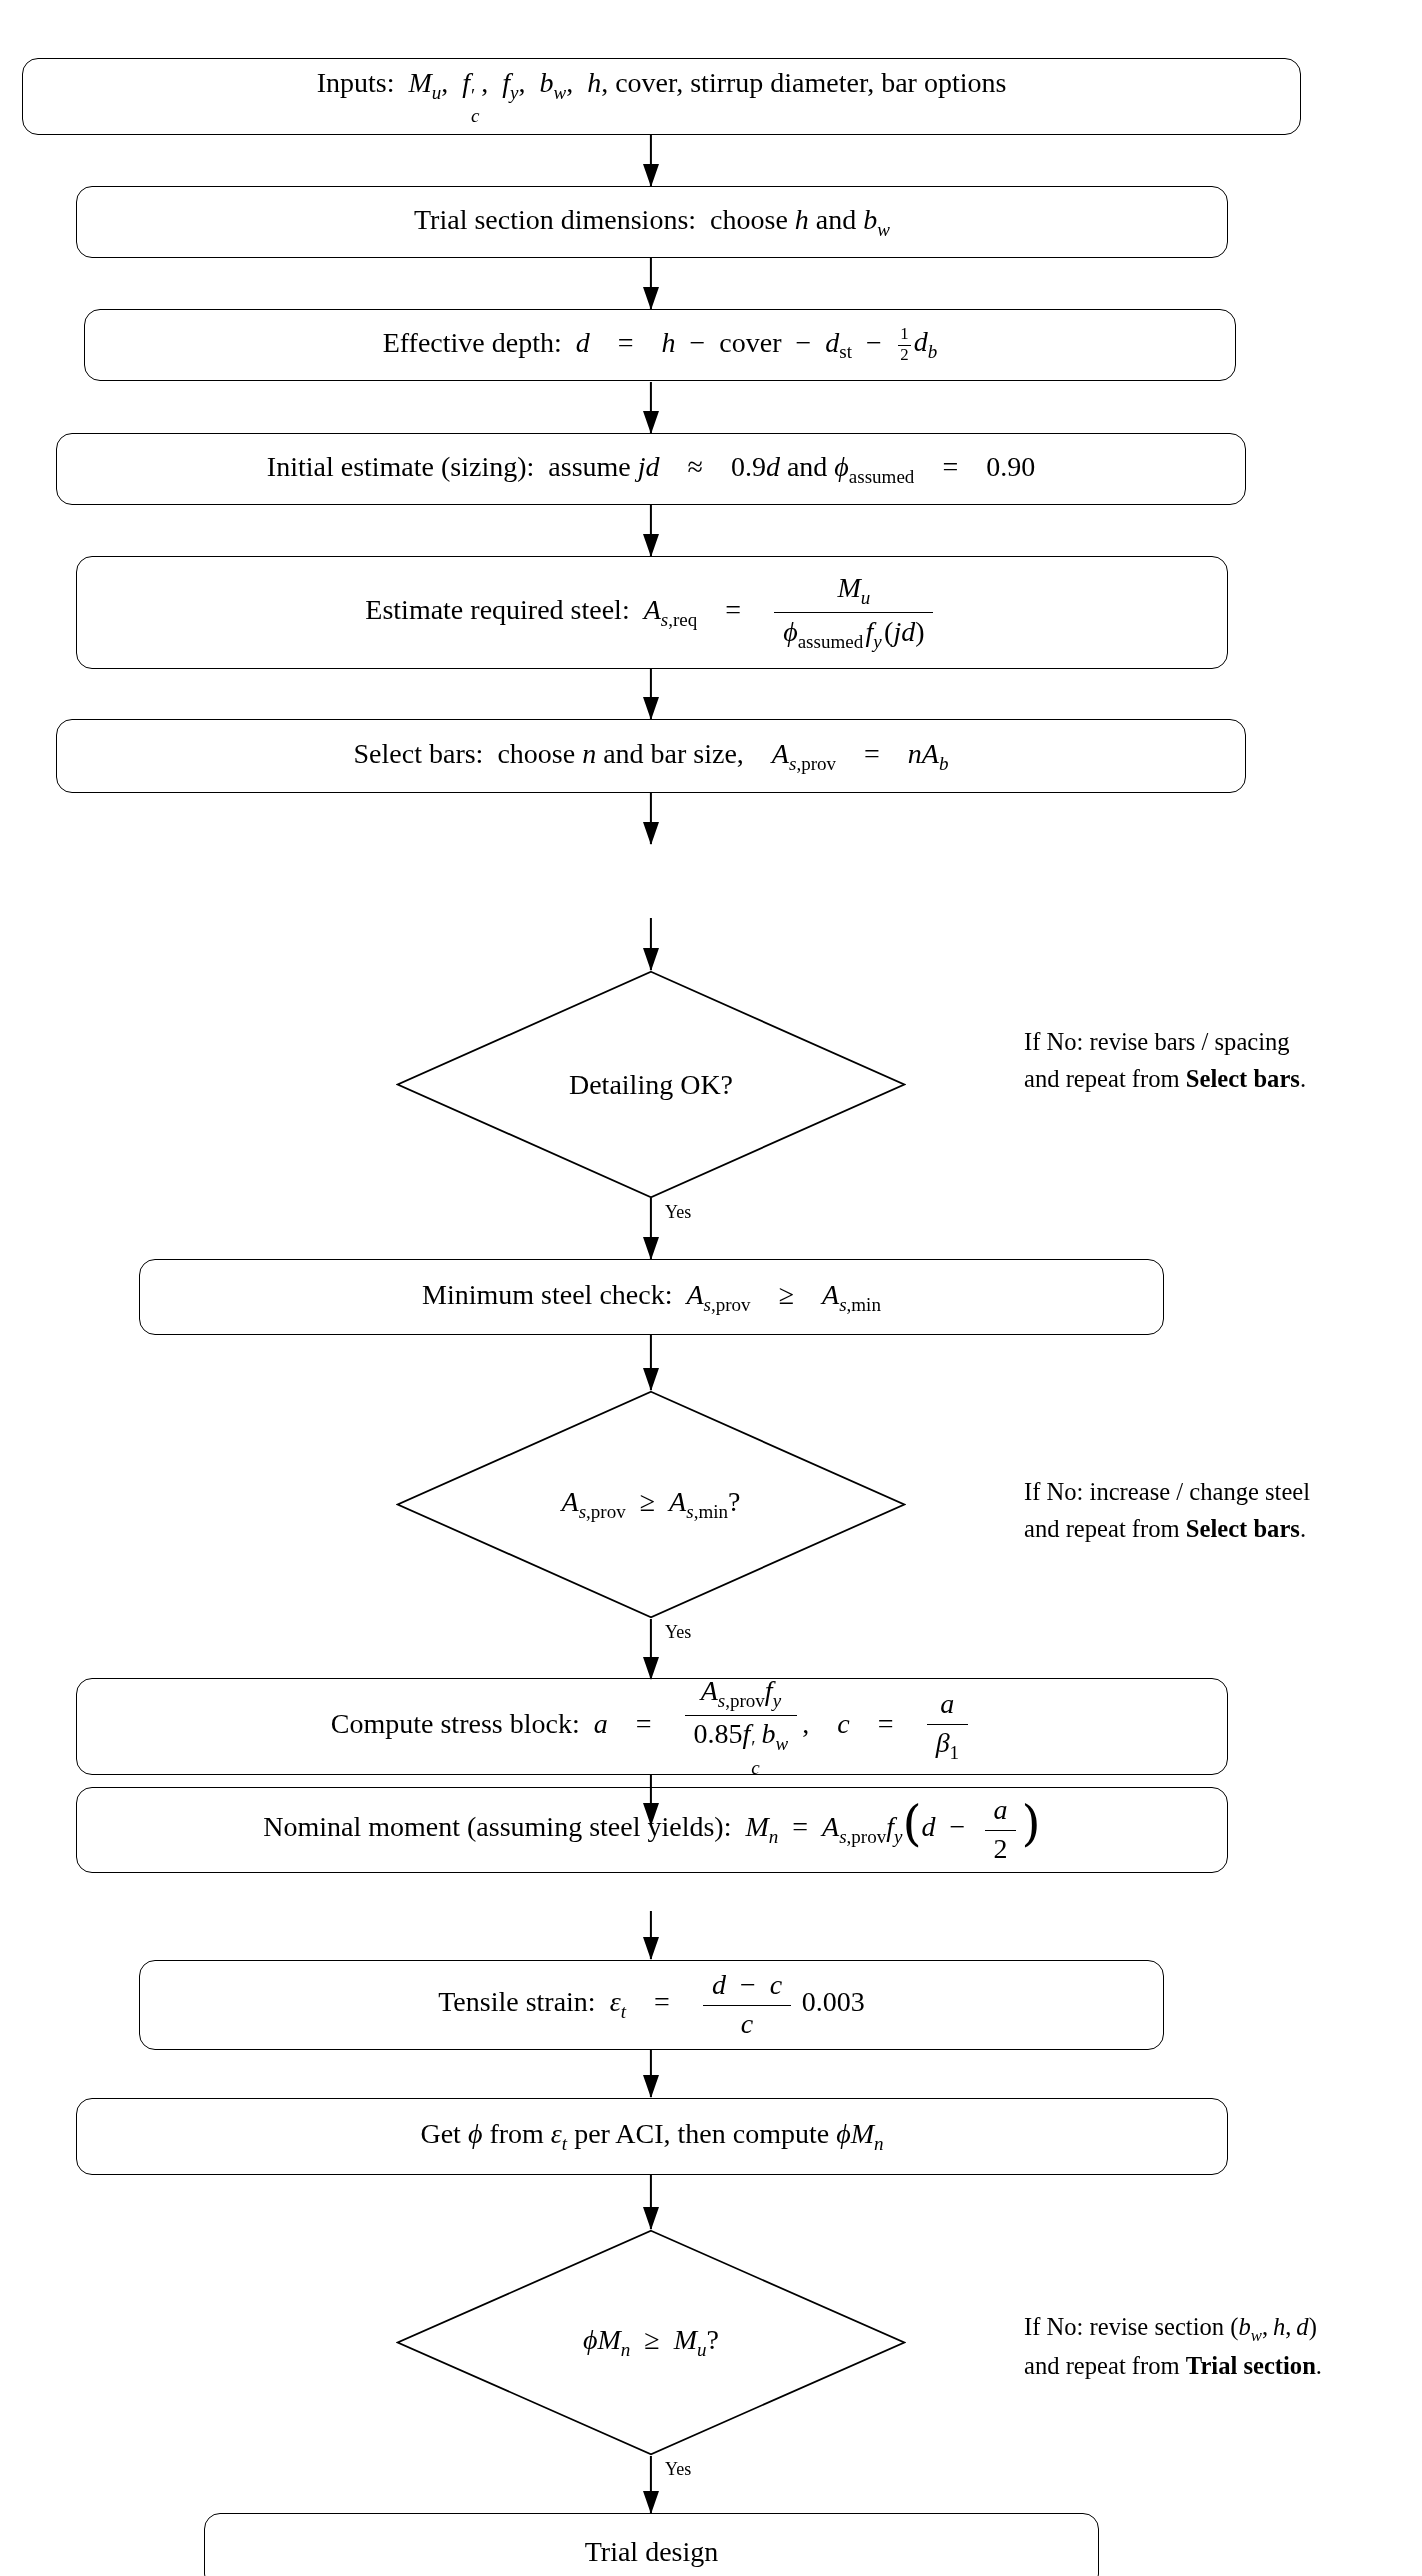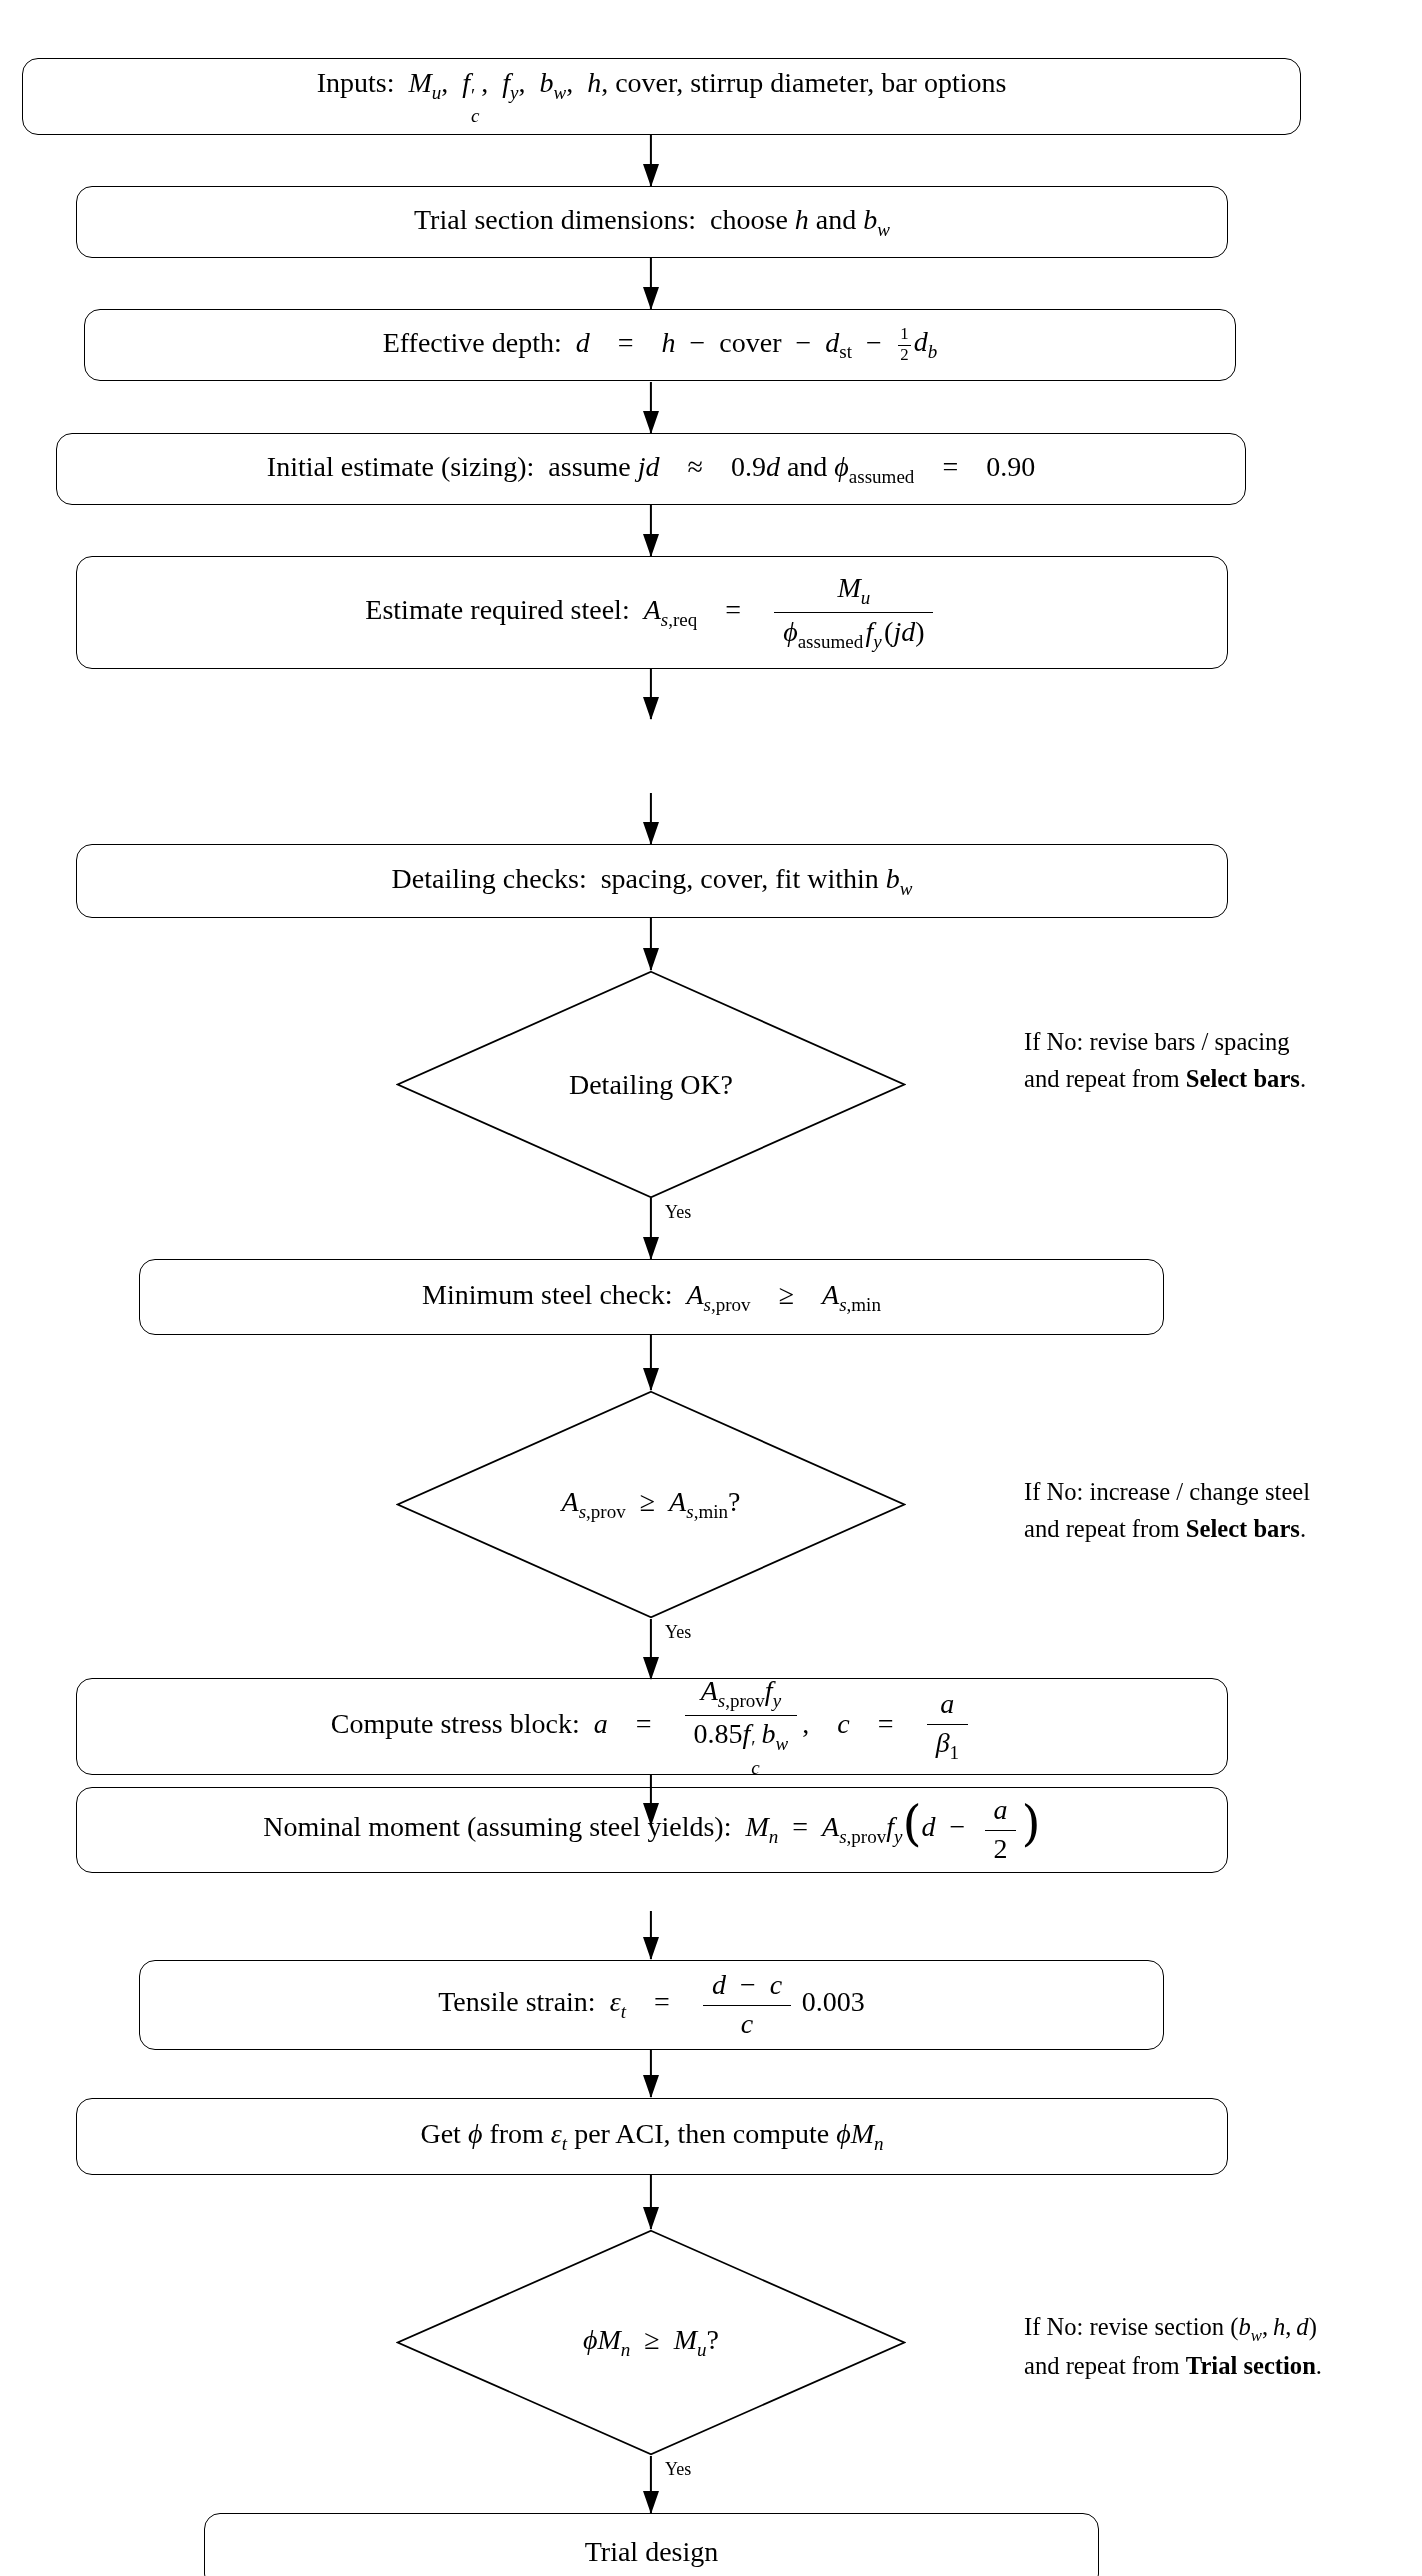--- a/index.html
+++ b/index.html
@@ -69,24 +69,24 @@
     <span class="tx">Initial estimate (sizing): assume <i>jd</i> ≈ 0.9<i>d</i> and <i>ϕ</i><sub>assumed</sub> = 0.90</span>
   </div>
 
   <div class="box" style="left:76px;top:520px;width:1152px;height:113px">
     <span class="tx">Estimate required steel: <i>A</i><sub><i>s</i>,req</sub> = <span class="frac">
           <span class="num"><i>M<sub>u</sub></i></span>
           <span class="den"><i>ϕ</i><sub>assumed</sub> <i>f<sub>y</sub></i> (<i>jd</i>)</span>
         </span></span>
   </div>
 
-
-  <div class="box" style="left:76px;top:808px;width:1152px;height:74px">
-    <span class="tx">Detailing checks: spacing, cover, fit within <i>b<sub>w</sub></i></span>
-  </div>
+  <div class="box" style="left:56px;top:683px;width:1190px;height:74px">
+    <span class="tx">Select bars: choose <i>n</i> and bar size, <i>A</i><sub><i>s</i>,prov</sub> = <i>nA<sub>b</sub></i></span>
+  </div>
+
 
   <div class="box" style="left:139px;top:1223px;width:1025px;height:76px">
     <span class="tx">Minimum steel check: <i>A</i><sub><i>s</i>,prov</sub> ≥ <i>A</i><sub><i>s</i>,min</sub></span>
   </div>
 
   <div class="box" style="left:76px;top:1642px;width:1152px;height:97px">
     <span class="tx">Compute stress block: <i>a</i> = <span class="frac">
           <span class="num"><i>A</i><sub><i>s</i>,prov</sub><i>f<sub>y</sub></i></span>
           <span class="den">0.85<i>f</i><span class="ps">
               <span class="pst">′</span>

